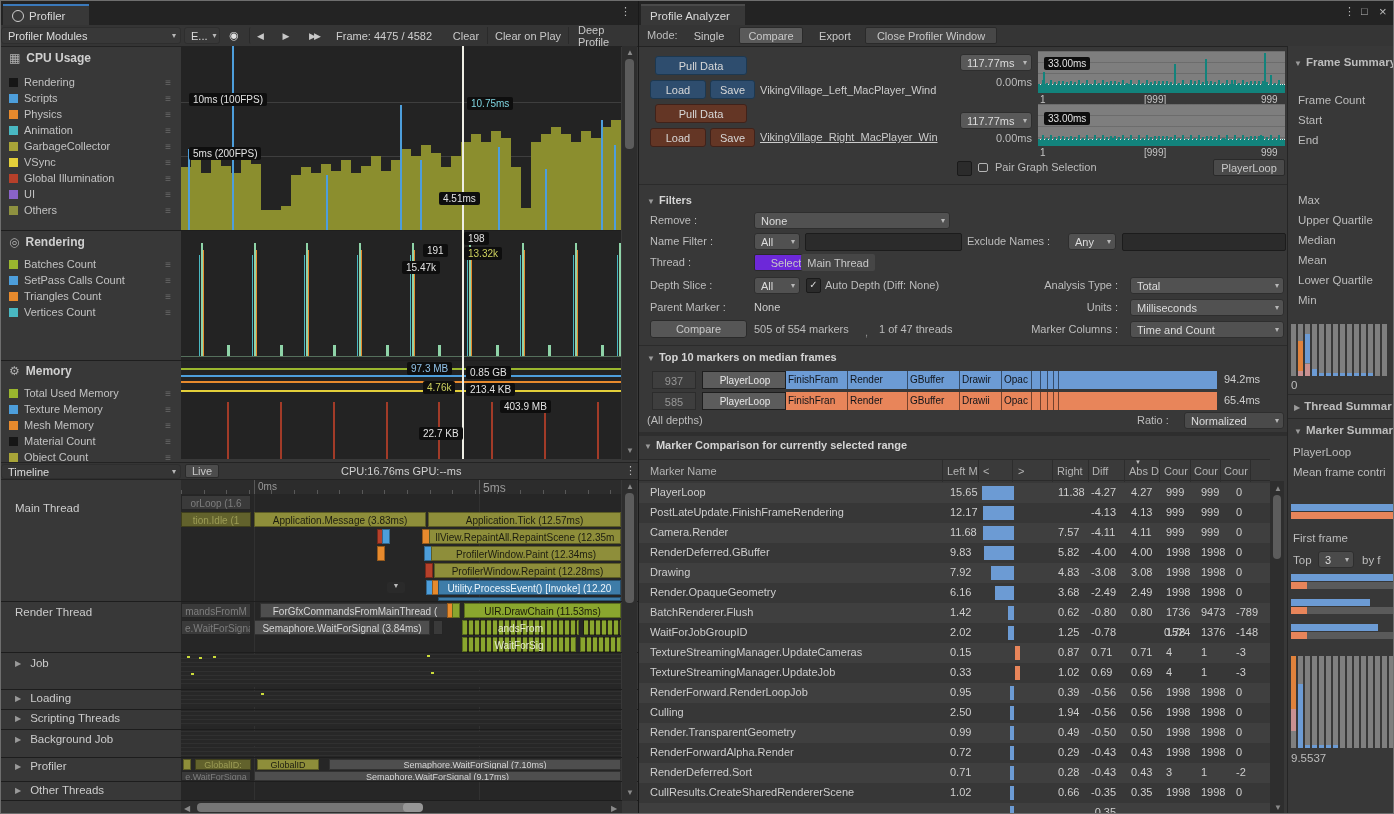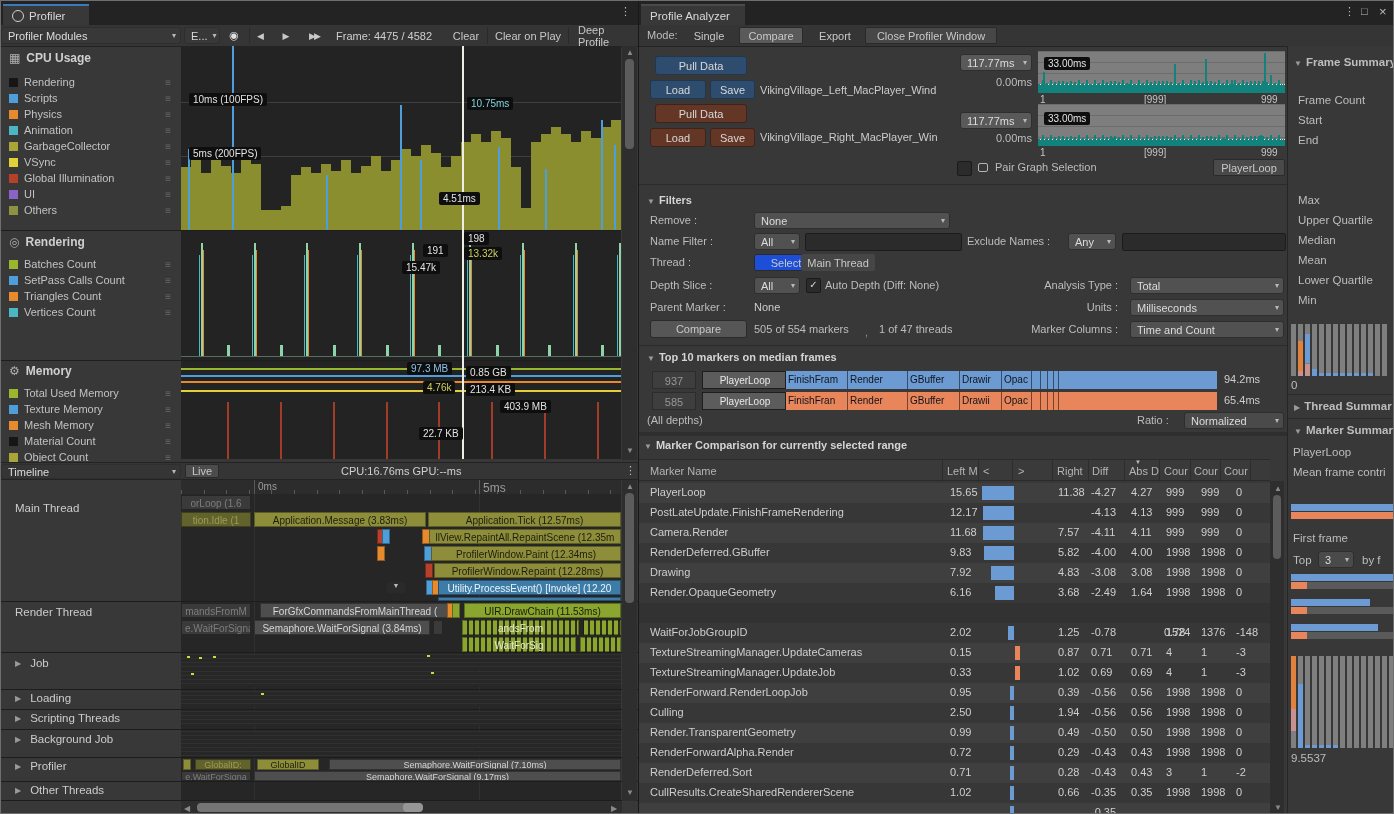--- a/index.html
+++ b/index.html
@@ -620,21 +620,21 @@
 
     <div class="abtn brown-btn" style="left:16px;top:103px;width:92px;height:19px;border-color:#40221a;">
         <span>Pull Data</span>
       </div>
     <div class="abtn brown-btn" style="left:11px;top:127px;width:56px;height:19px;border-color:#40221a;">
         <span>Load</span>
       </div>
     <div class="abtn brown-btn" style="left:71px;top:127px;width:45px;height:19px;border-color:#40221a;">
         <span>Save</span>
       </div>
-    <div class="lbl" style="left:121px;top:130px;width:194px;overflow:hidden;color:#cccccc;">VikingVillage_Right_MacPlayer_Win</div>
+    <div class="lbl" style="left:121px;top:130px;width:194px;overflow:hidden;color:#cccccc;text-decoration:underline;">VikingVillage_Right_MacPlayer_Win</div>
     <div class="dd" style="left:321px;top:111px;width:72px;background:#595959;">
       <span>117.77ms</span>
         <span class="arr">▾</span>
     </div>
     <div class="lbl" style="left:321px;top:131px;width:72px;text-align:right;">0.00ms</div>
     <div id="g2" class="graph" style="left:399px;top:103px;width:247px;height:42px;">
         <div class="gband" style="height: 6px;"></div>
         <div class="gspike" style="left: 12px; height: 9px;"></div>
         <div class="gspike" style="left: 74px; height: 8px;"></div>
         <div class="gspike" style="left: 136px; height: 9px;"></div>
@@ -731,21 +731,21 @@
       </div>
     <div class="input" style="left:166px;top:232px;width:155px;"></div>
     <div class="lbl" style="left:328px;top:234px;">Exclude Names :</div>
     <div class="dd" style="left:429px;top:232px;width:48px;">
         <span>Any</span>
         <span class="arr">▾</span>
       </div>
     <div class="input" style="left:483px;top:232px;width:162px;"></div>
 
     <div class="lbl" style="left:11px;top:255px;">Thread :</div>
-    <div class="tbtn" style="left:115px;top:253px;width:64px;background:#1d4ed8;position:absolute;">
+    <div class="tbtn" style="left:115px;top:253px;width:64px;background:#6d28d9;position:absolute;">
         <span>Select</span>
       </div>
     <div class="tbtn" style="left:162px;top:253px;width:74px;background:#464646;border:none;position:absolute;">
         <span>Main Thread</span>
       </div>
 
     <div class="lbl" style="left:11px;top:278px;">Depth Slice :</div>
     <div class="dd" style="left:115px;top:276px;width:46px;">
         <span>All</span>
         <span class="arr">▾</span>
@@ -904,25 +904,36 @@
           <div class="tcell" style="left: 527px; width: 30px;">1998</div>
           <div class="tcell" style="left: 562px; width: 30px;">1998</div>
           <div class="tcell" style="left: 597px; width: 32px;">0</div>
           <div class="dbar" style="left: 351.918px; width: 23.082px; background: rgb(108, 155, 212);"></div>
         </div>
         <div class="trow alt" style="top: 100px;">
           <div class="tcell" style="left: 11px; width: 288px;">Render.OpaqueGeometry</div>
           <div class="tcell" style="left: 311px; width: 30px;">6.16</div>
           <div class="tcell" style="left: 419px; width: 30px;">3.68</div>
           <div class="tcell" style="left: 452px; width: 31px;">-2.49</div>
-          <div class="tcell" style="left: 492px; width: 26px;">1.64</div>
+          <div class="tcell" style="left: 492px; width: 26px;">2.49</div>
           <div class="tcell" style="left: 527px; width: 30px;">1998</div>
           <div class="tcell" style="left: 562px; width: 30px;">1998</div>
           <div class="tcell" style="left: 597px; width: 32px;">0</div>
           <div class="dbar" style="left: 356.34px; width: 18.6604px; background: rgb(108, 155, 212);"></div>
+        </div>
+        <div class="trow" style="top: 120px;">
+          <div class="tcell" style="left: 11px; width: 288px;">BatchRenderer.Flush</div>
+          <div class="tcell" style="left: 311px; width: 30px;">1.42</div>
+          <div class="tcell" style="left: 419px; width: 30px;">0.62</div>
+          <div class="tcell" style="left: 452px; width: 31px;">-0.80</div>
+          <div class="tcell" style="left: 492px; width: 26px;">0.80</div>
+          <div class="tcell" style="left: 527px; width: 30px;">1736</div>
+          <div class="tcell" style="left: 562px; width: 30px;">9473</div>
+          <div class="tcell" style="left: 597px; width: 32px;">-789</div>
+          <div class="dbar" style="left: 369.005px; width: 5.99532px; background: rgb(108, 155, 212);"></div>
         </div>
         <div class="trow alt" style="top: 140px;">
           <div class="tcell" style="left: 11px; width: 288px;">WaitForJobGroupID</div>
           <div class="tcell" style="left: 311px; width: 30px;">2.02</div>
           <div class="tcell" style="left: 419px; width: 30px;">1.25</div>
           <div class="tcell" style="left: 452px; width: 31px;">-0.78</div>
           <div class="tcell" style="left: 492px; width: 26px; padding-left: 33px;">0.78</div>
           <div class="tcell" style="left: 527px; width: 30px;">1524</div>
           <div class="tcell" style="left: 562px; width: 30px;">1376</div>
           <div class="tcell" style="left: 597px; width: 32px;">-148</div>

